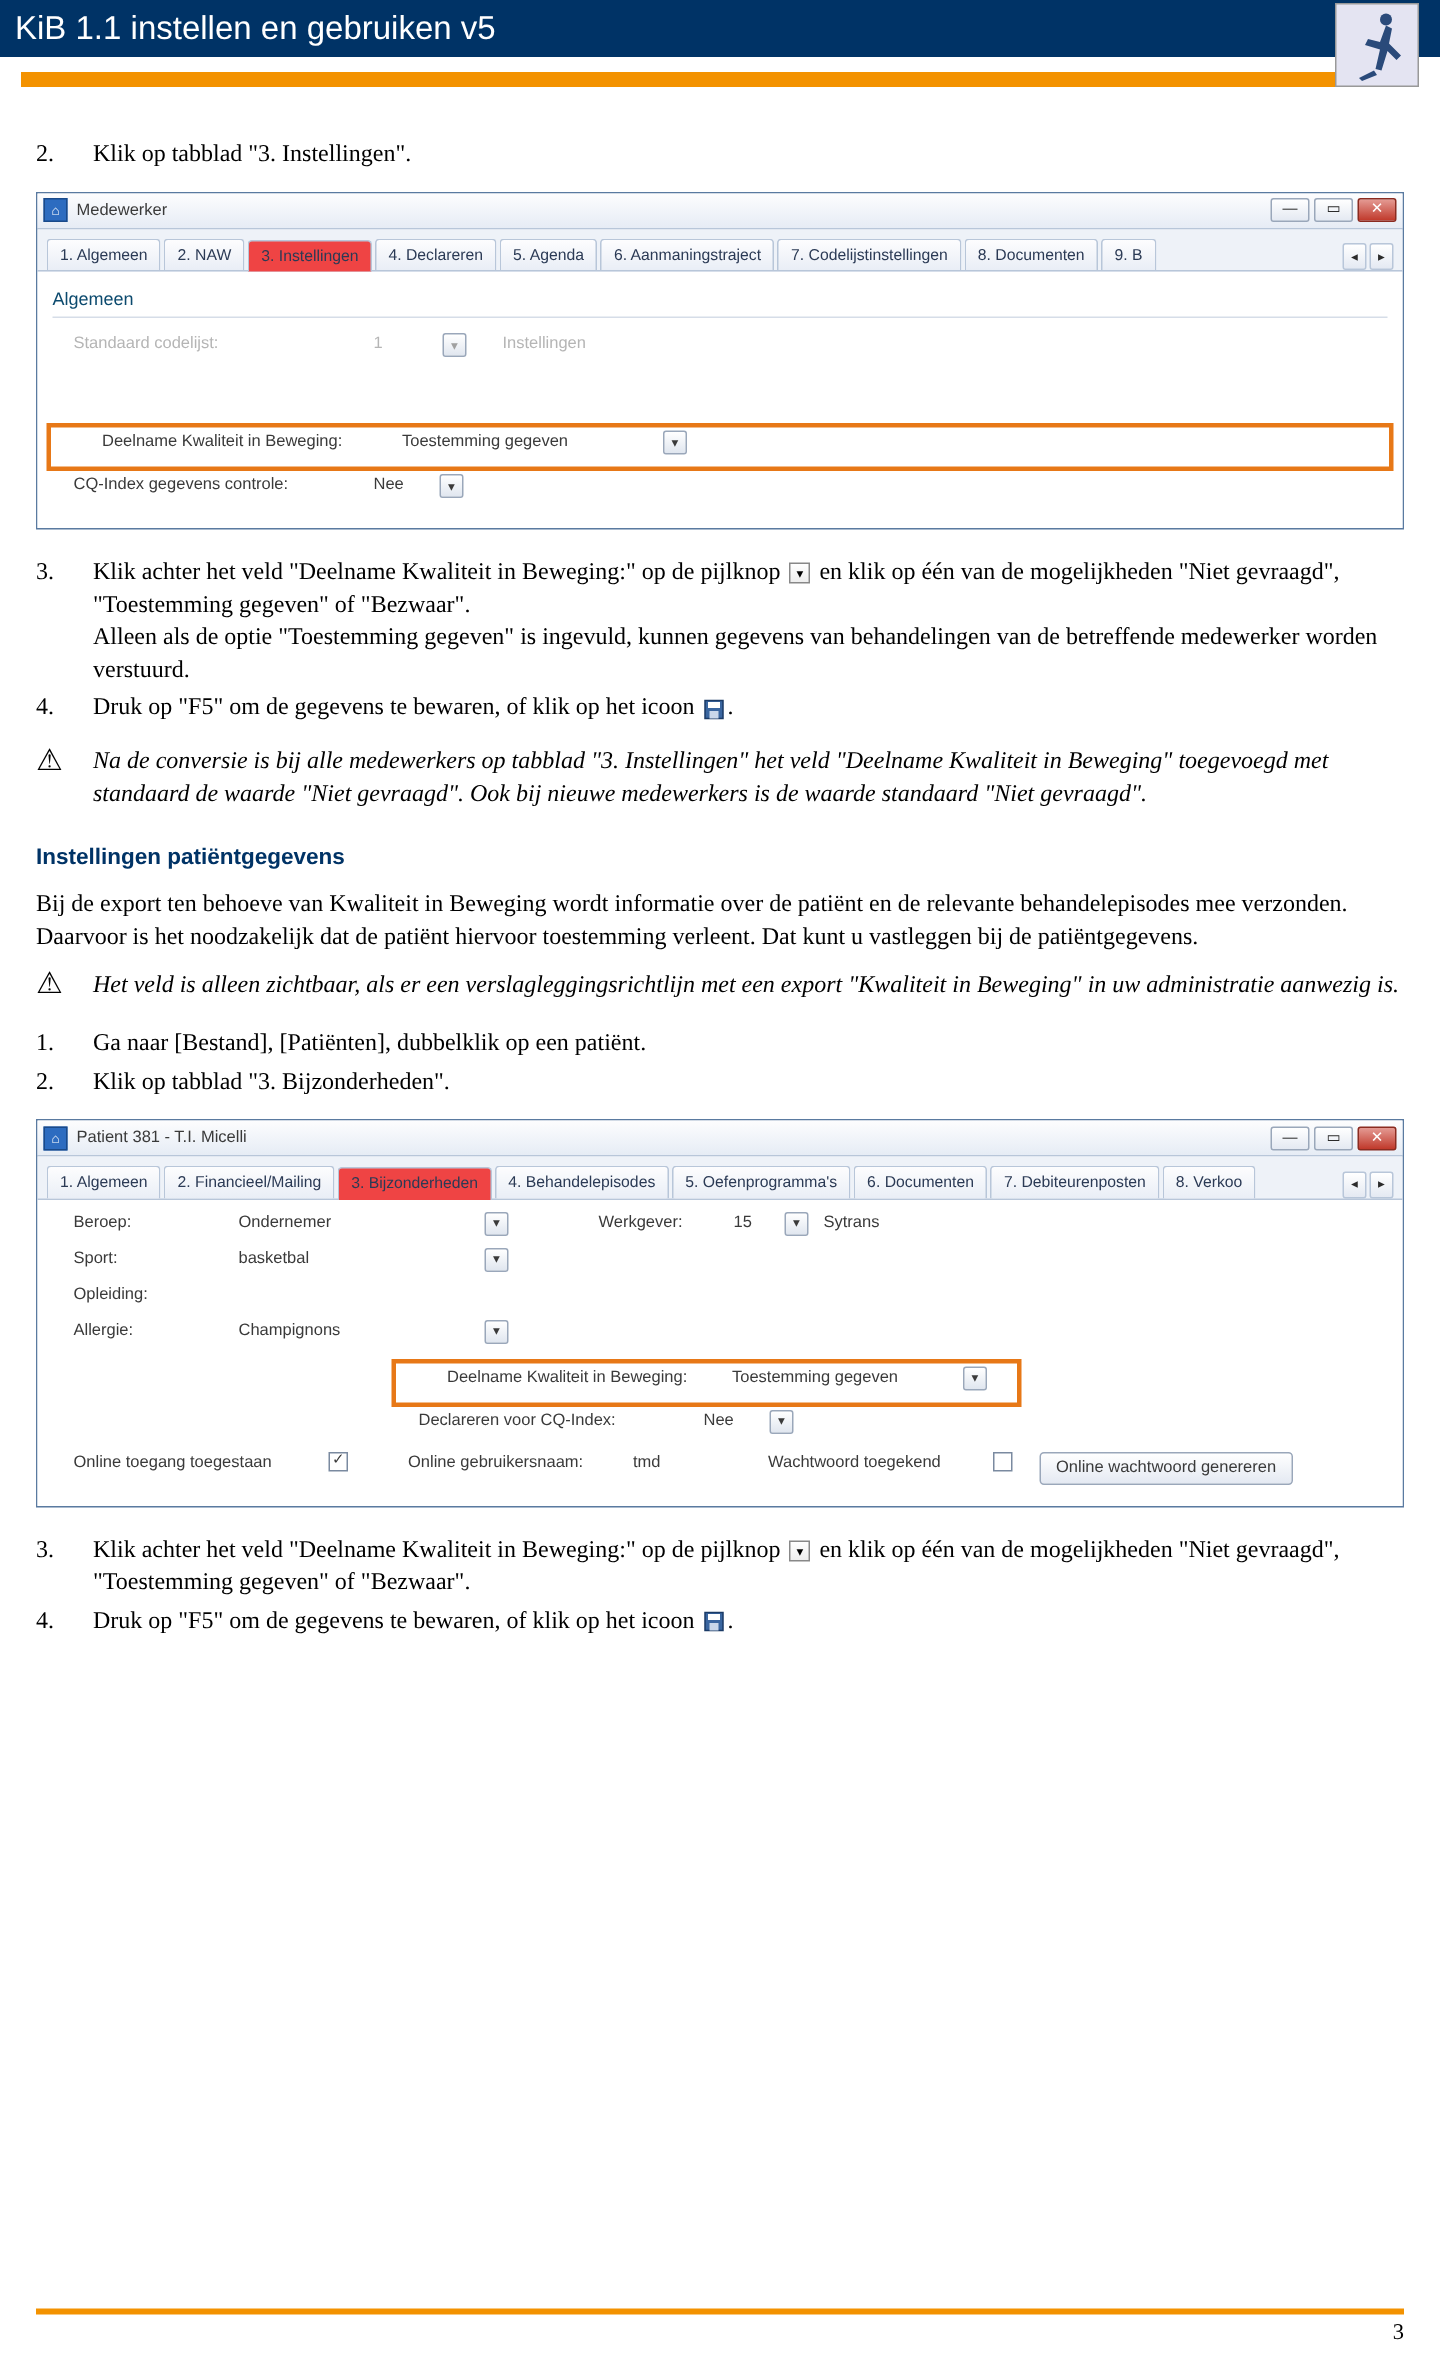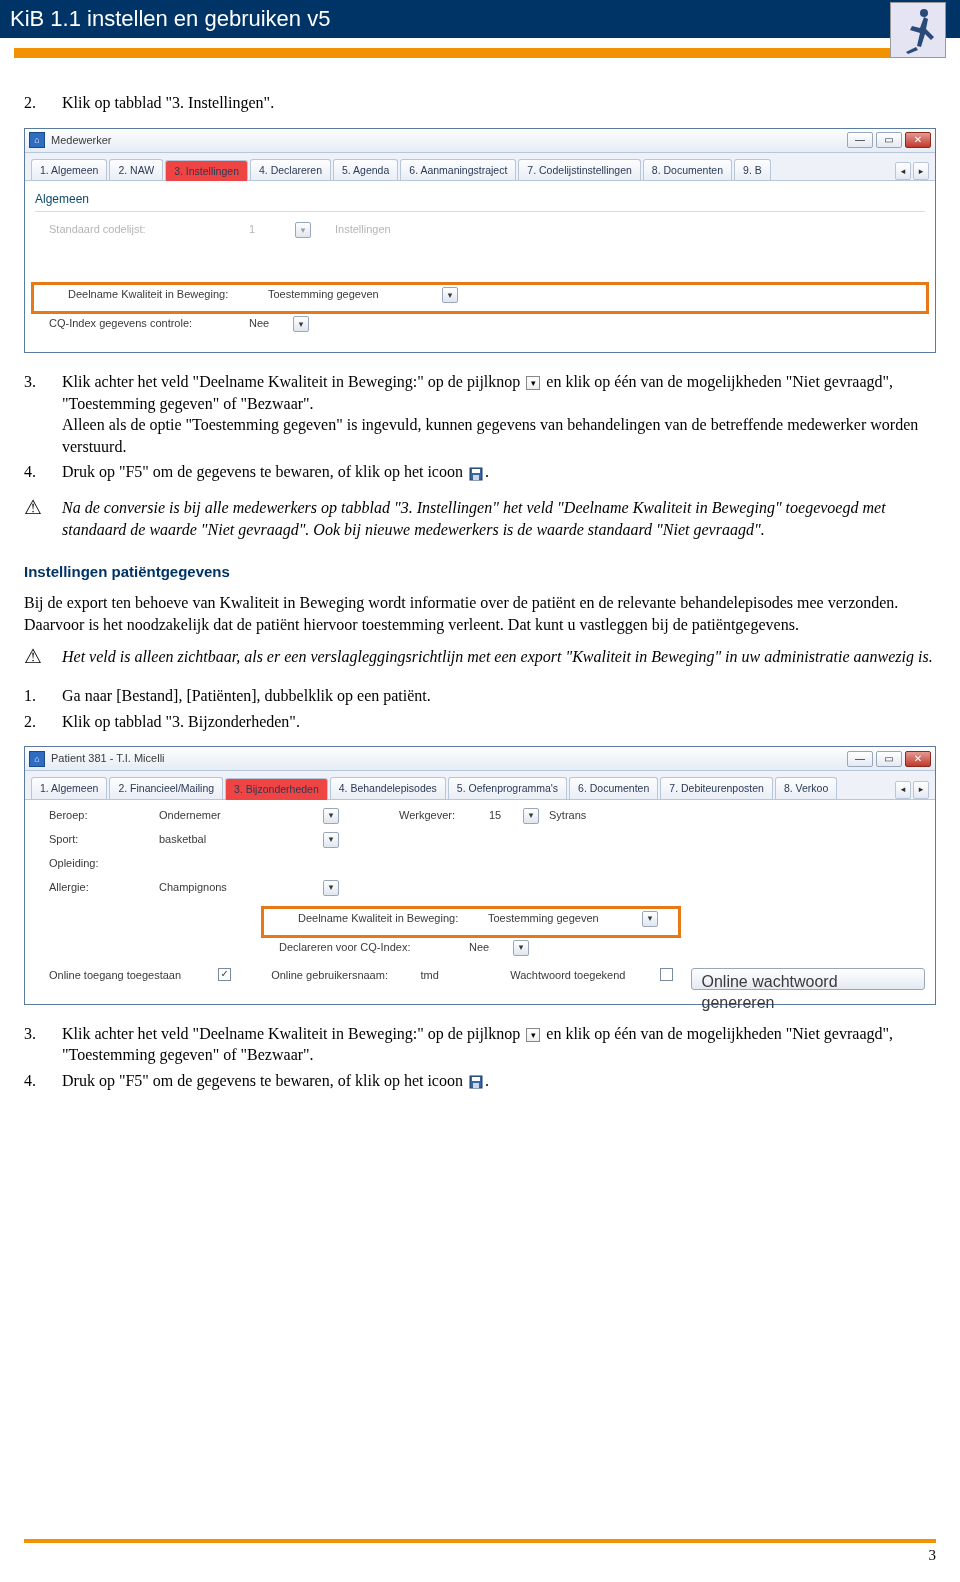--- a/index.html
+++ b/index.html
@@ -212,21 +212,21 @@
     border: 1px solid #7a8aa0;
     background: #fff;
     display: inline-flex; align-items:center; justify-content:center;
     font-size: 10px;
   }
   .btn-inline {
     border: 1px solid #9aa7ba;
     background: linear-gradient(#fff,#e4e9f2);
     padding: 2px 10px;
     border-radius: 3px;
-    font-size: 16px;
+    font-size: 11px;
   }
   .footer {
     position: absolute;
     bottom: 18px;
     left: 24px; right: 24px;
   }
   .footer .orange-rule { margin: 0 0 4px 0; height: 4px; }
   .footer .page-num { text-align: right; font-family: "Palatino Linotype", serif; font-size: 15px; }
   .dim-text { color: #b5b5b5; }
 </style>

